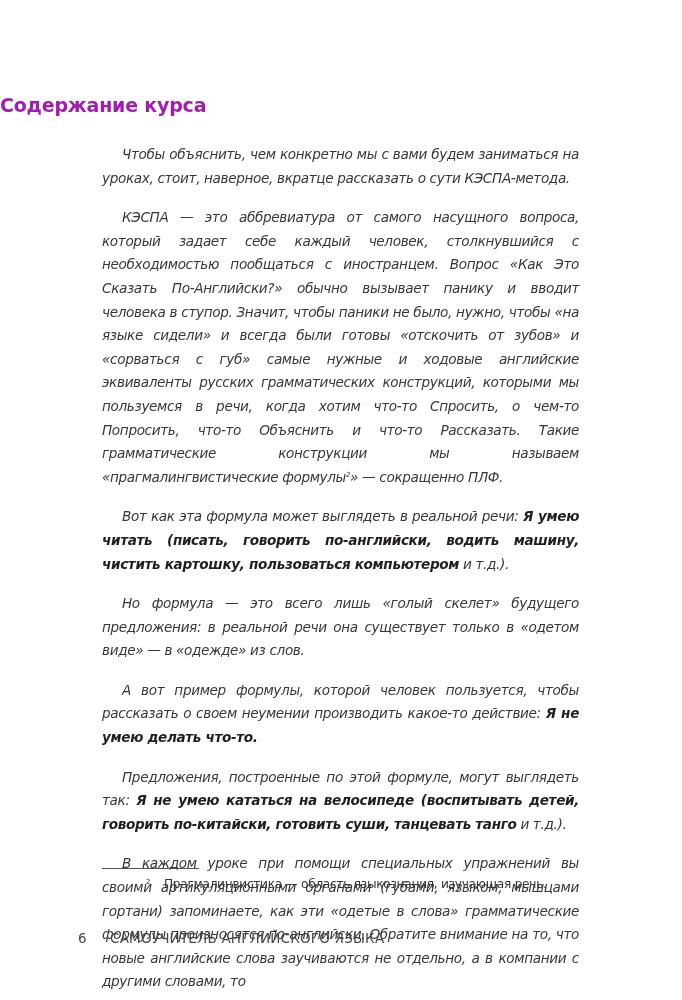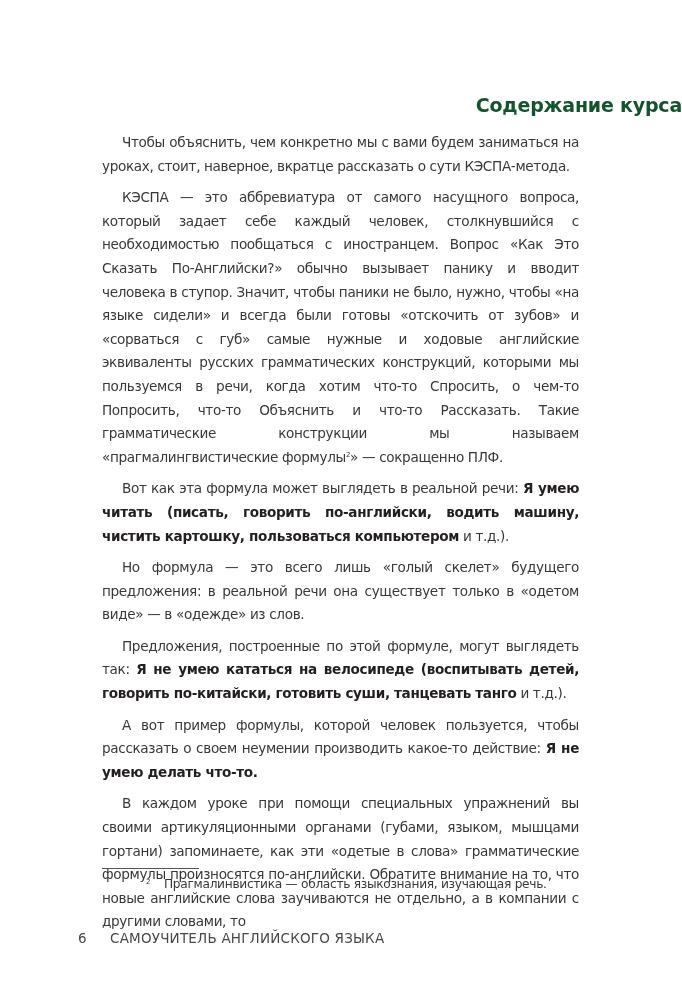--- a/index.html
+++ b/index.html
@@ -1,28 +1,28 @@
 <!DOCTYPE html>
 <html><head>
 <meta charset="utf-8">
 <style>
   html, body { margin: 0; padding: 0; background: #ffffff; }
   body { width: 682px; height: 1000px; position: relative; overflow: hidden; }
   .page { position: absolute; left: 0; top: 0; width: 682px; height: 1000px; background: #fff; }
   .title {
     position: absolute; left: 0; width: 682px; top: 94px;
-    text-align: right; font-family: "DejaVu Sans", sans-serif;
-    font-weight: bold; font-size: 19px; color: #14532d; letter-spacing: -0.2px;
+    text-align: left; font-family: "DejaVu Sans", sans-serif;
+    font-weight: bold; font-size: 19px; color: #a21caf; letter-spacing: -0.2px;
   }
   .body {
     position: absolute; left: 102px; width: 477px; top: 127px;
     font-family: "DejaVu Sans", sans-serif; font-size: 13.6px; line-height: 23.6px;
     color: #3a3637; text-align: justify; letter-spacing: -0.35px;
   }
-  .body p { margin: 4px 0 8px 0; text-indent: 20px; }
+  .body p { margin: 16px 0 8px 0; text-indent: 20px; font-style: italic; }
   .body b { color: #231f20; font-weight: bold; }
   sup { font-size: 7px; vertical-align: 5px; line-height: 0; }
   .fn-rule { position: absolute; left: 102px; top: 868px; width: 97px; height: 1px; background: #555; }
   .footnote {
     position: absolute; left: 102px; top: 877px; width: 480px;
     font-family: "DejaVu Sans", sans-serif; font-size: 12.2px; color: #3a3637; letter-spacing: -0.3px; margin-left: 44px;
   }
   .footnote .fn-num { font-size: 7px; display: inline-block; width: 18px; vertical-align: 4px; }
   .footer {
     position: absolute; left: 78px; top: 930px;
@@ -34,22 +34,22 @@
 </head>
 <body>
 
 <div class="page">
   <div class="title">Содержание курса</div>
   <div class="body" id="body">
       <p><span>Чтобы объяснить, чем конкретно мы с вами будем заниматься на уроках, стоит, наверное, вкратце рассказать о сути КЭСПА-метода.</span></p>
       <p><span>КЭСПА — это аббревиатура от самого насущного вопроса, который задает себе каждый человек, столкнувшийся с необходимостью пообщаться с иностранцем. Вопрос «Как Это Сказать По-Английски?» обычно вызывает панику и вводит человека в ступор. Значит, чтобы паники не было, нужно, чтобы «на языке сидели» и всегда были готовы «отскочить от зубов» и «сорваться с губ» самые нужные и ходовые английские эквиваленты русских грамматических конструкций, которыми мы пользуемся в речи, когда хотим что-то Спросить, о чем-то Попросить, что-то Объяснить и что-то Рассказать. Такие грамматические конструкции мы называем «прагмалингвистические формулы</span><sup>2</sup><span>» — сокращенно ПЛФ.</span></p>
       <p><span>Вот как эта формула может выглядеть в реальной речи: </span><b>Я умею читать (писать, говорить по-английски, водить машину, чистить картошку, пользоваться компьютером</b><span> и т.д.).</span></p>
       <p><span>Но формула — это всего лишь «голый скелет» будущего предложения: в реальной речи она существует только в «одетом виде» — в «одежде» из слов.</span></p>
+      <p><span>А вот пример формулы, которой человек пользуется, чтобы рассказать о своем неумении производить какое-то действие: </span><b>Я не умею делать что-то.</b></p>
       <p><span>Предложения, построенные по этой формуле, могут выглядеть так: </span><b>Я не умею кататься на велосипеде (воспитывать детей, говорить по-китайски, готовить суши, танцевать танго</b><span> и т.д.).</span></p>
-      <p><span>А вот пример формулы, которой человек пользуется, чтобы рассказать о своем неумении производить какое-то действие: </span><b>Я не умею делать что-то.</b></p>
       <p><span>В каждом уроке при помощи специальных упражнений вы своими артикуляционными органами (губами, языком, мышцами гортани) запоминаете, как эти «одетые в слова» грамматические формулы произносятся по-английски. Обратите внимание на то, что новые английские слова заучиваются не отдельно, а в компании с другими словами, то</span></p>
     </div>
   <div class="fn-rule"></div>
   <div class="footnote">
     <span class="fn-num">2</span><span>Прагмалинвистика — область языкознания, изучающая речь.</span>
   </div>
   <div class="footer">
     <span class="page-num">6</span><span>САМОУЧИТЕЛЬ АНГЛИЙСКОГО ЯЗЫКА</span>
   </div>
 </div>

